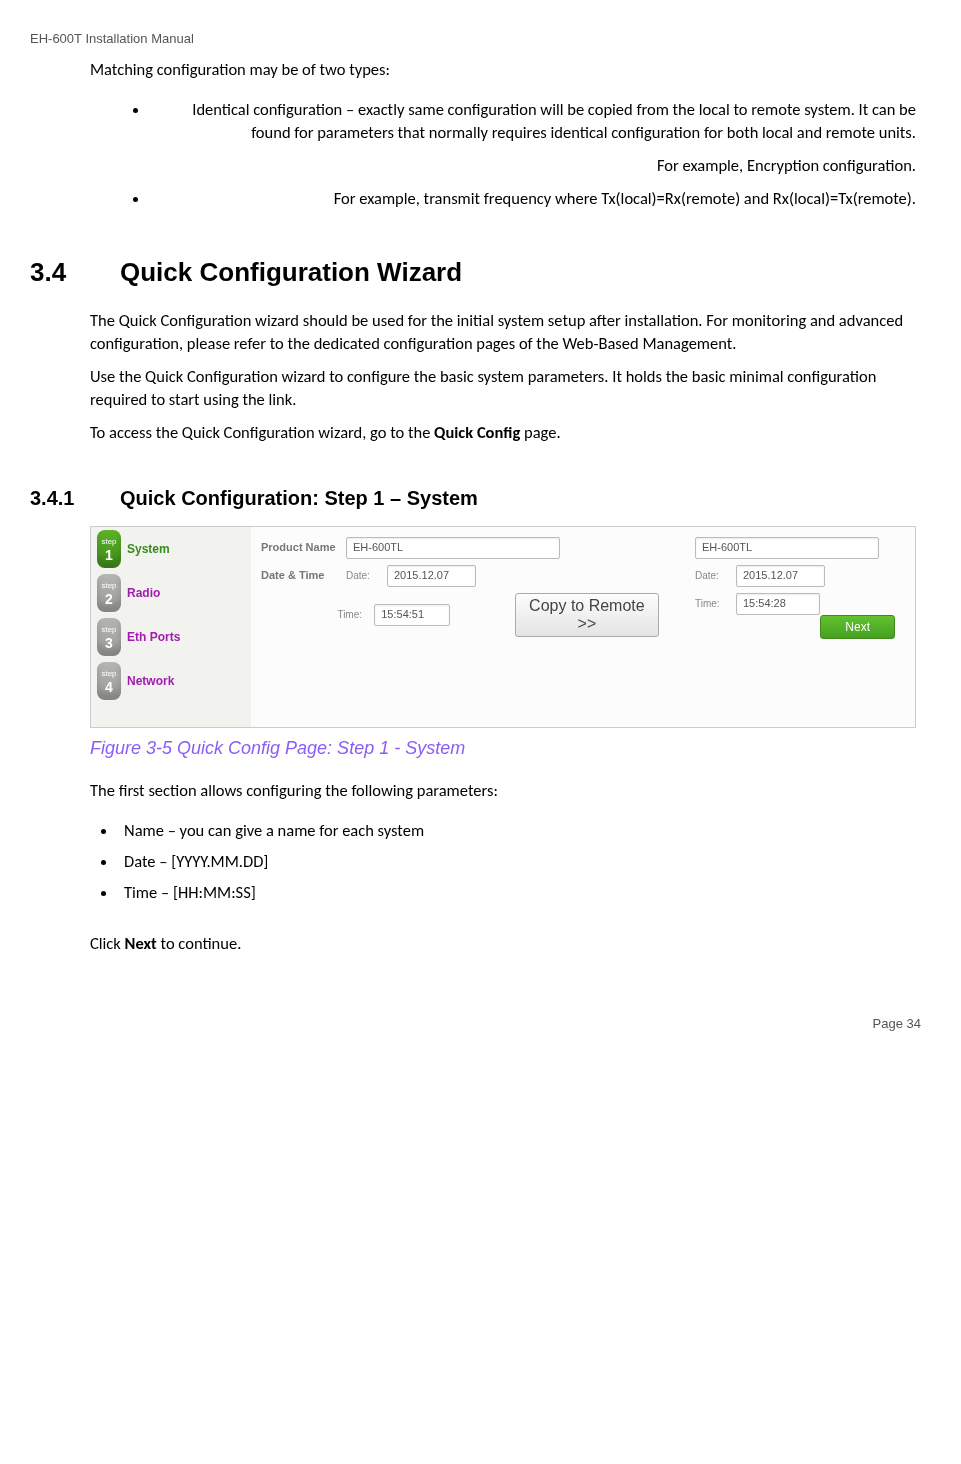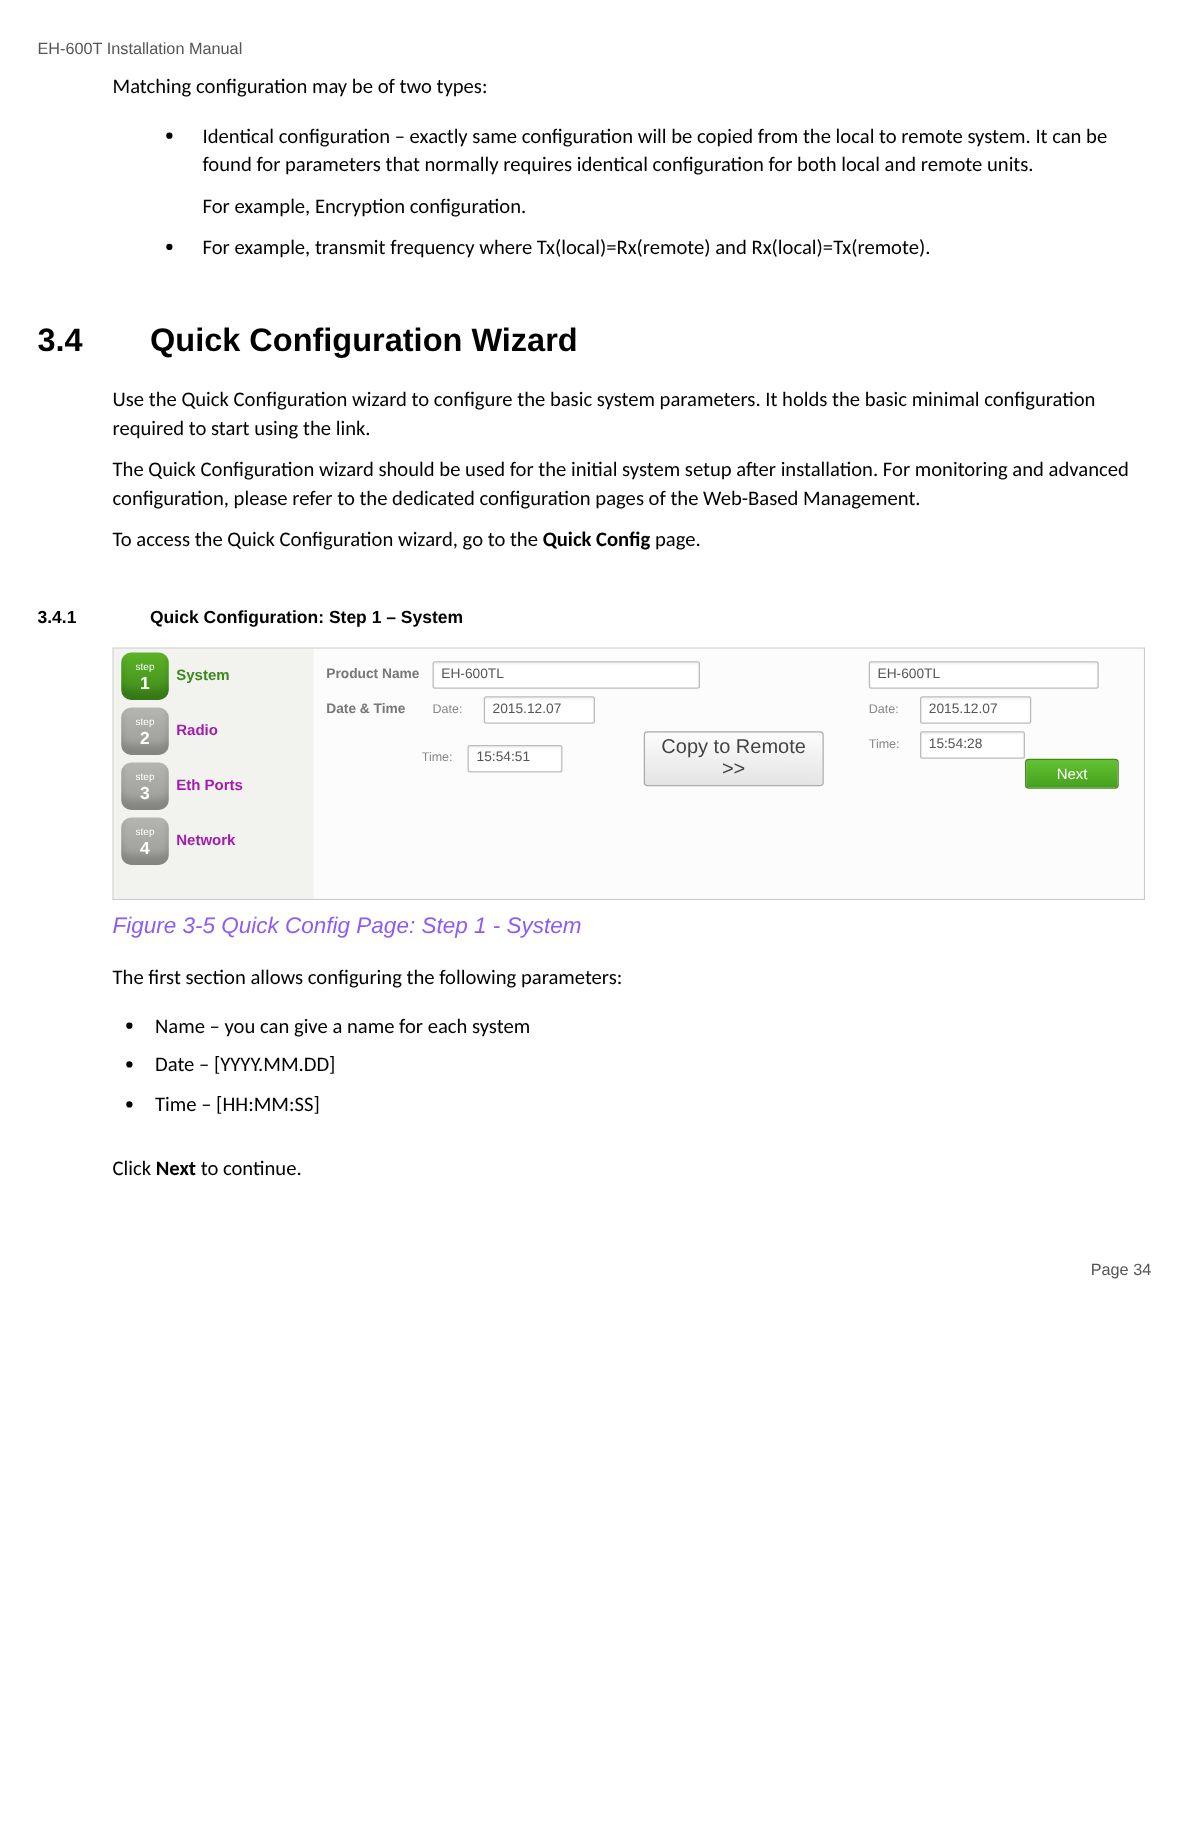--- a/index.html
+++ b/index.html
@@ -21,41 +21,42 @@
     margin-left: 60px;
     margin-right: 5px;
   }
   ul.bullets {
     padding-left: 60px;
     list-style: disc;
   }
   ul.bullets li {
     margin-bottom: 10px;
     padding-left: 12px;
+    text-align: right;
   }
   ul.bullets li .sub {
     margin-top: 10px;
   }
   h2.section {
     font-family: Arial, sans-serif;
     font-size: 26px;
     font-weight: bold;
     margin-top: 44px;
     margin-bottom: 18px;
   }
   h2.section .num {
     display: inline-block;
     width: 60px;
   }
   h2.section .title {
     margin-left: 30px;
   }
   h3.subsection {
     font-family: Arial, sans-serif;
-    font-size: 14px;
+    font-size: 20px;
     font-weight: bold;
     margin-top: 40px;
     margin-bottom: 14px;
   }
   h3.subsection .num {
     display: inline-block;
     width: 60px;
   }
   h3.subsection .title {
     margin-left: 30px;
@@ -90,21 +91,21 @@
     background: #f2f2ef;
     padding: 0;
   }
   .step-row {
     display: flex;
     align-items: center;
     padding: 0;
     height: 44px;
   }
   .step-badge {
-    width: 38px;
+    width: 24px;
     height: 38px;
     border-radius: 8px;
     display: flex;
     flex-direction: column;
     align-items: center;
     justify-content: center;
     color: #fff;
     font-size: 8px;
     margin: 3px 6px;
     box-shadow: inset 0 -8px 6px rgba(0,0,0,0.15);
@@ -179,22 +180,22 @@
       <div class="sub">For example, transmit frequency where Tx(local)=Rx(remote) and Rx(local)=Tx(remote).</div>
     </li>
   </ul>
 </div>
 
 <h2 class="section">
   <span class="num">3.4</span><span class="title">Quick Configuration Wizard</span>
 </h2>
 
 <div class="body-content">
+  <p>The Quick Configuration wizard should be used for the initial system setup after installation. For monitoring and advanced configuration, please refer to the dedicated configuration pages of the Web-Based Management.</p>
   <p>Use the Quick Configuration wizard to configure the basic system parameters. It holds the basic minimal configuration required to start using the link.</p>
-  <p>The Quick Configuration wizard should be used for the initial system setup after installation. For monitoring and advanced configuration, please refer to the dedicated configuration pages of the Web-Based Management.</p>
   <p>
     <span>To access the Quick Configuration wizard, go to the </span><b>Quick Config</b><span> page.</span>
   </p>
 </div>
 
 <h3 class="subsection">
   <span class="num">3.4.1</span><span class="title">Quick Configuration: Step 1 – System</span>
 </h3>
 
 <div class="body-content">

